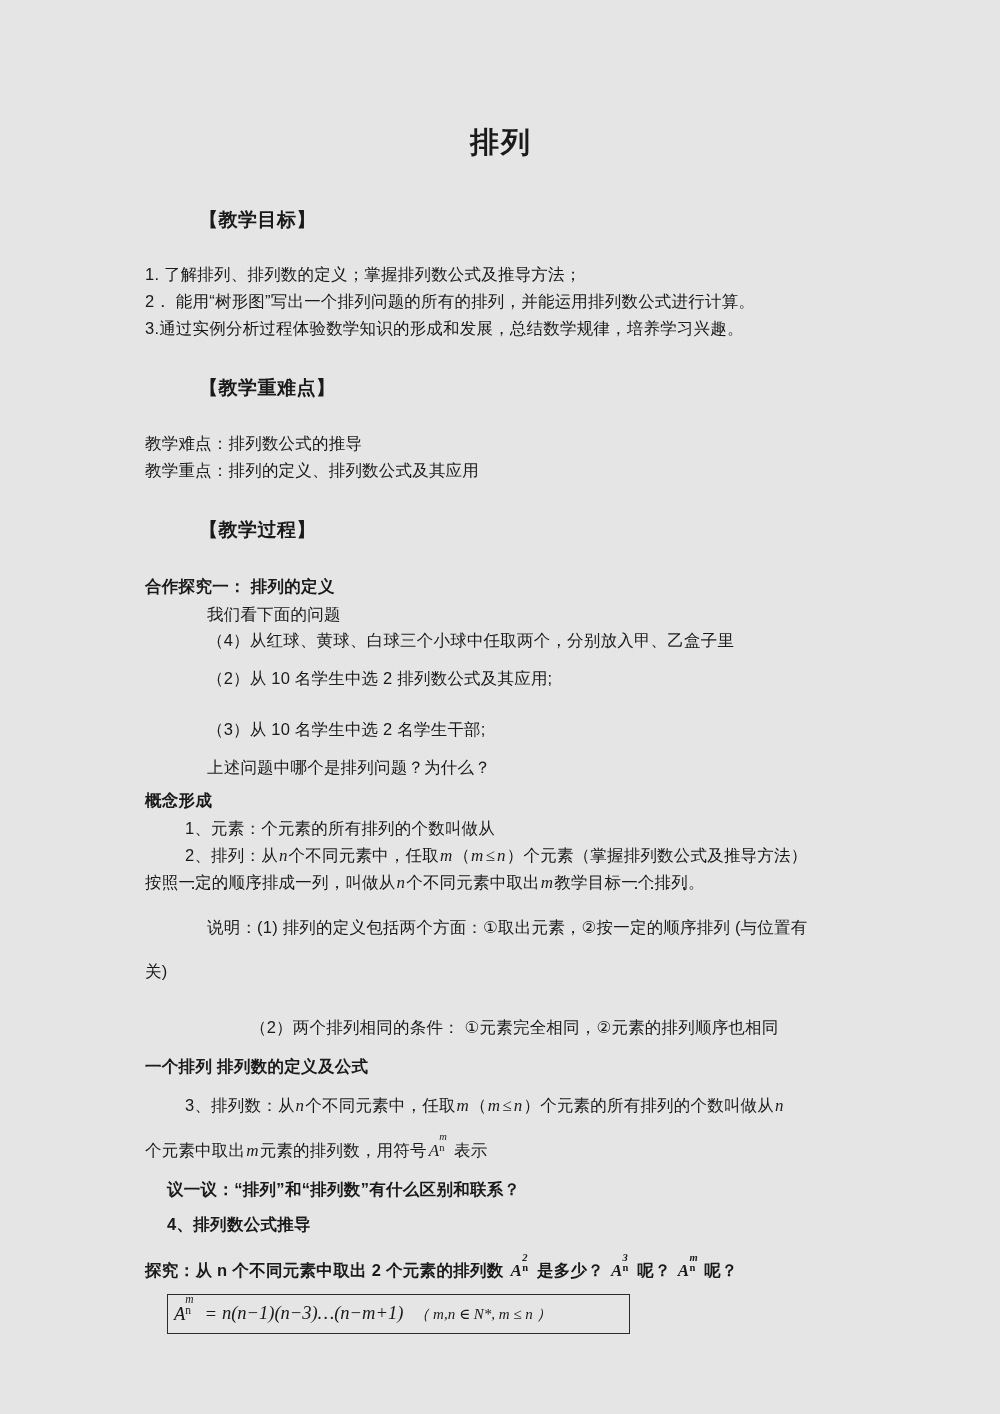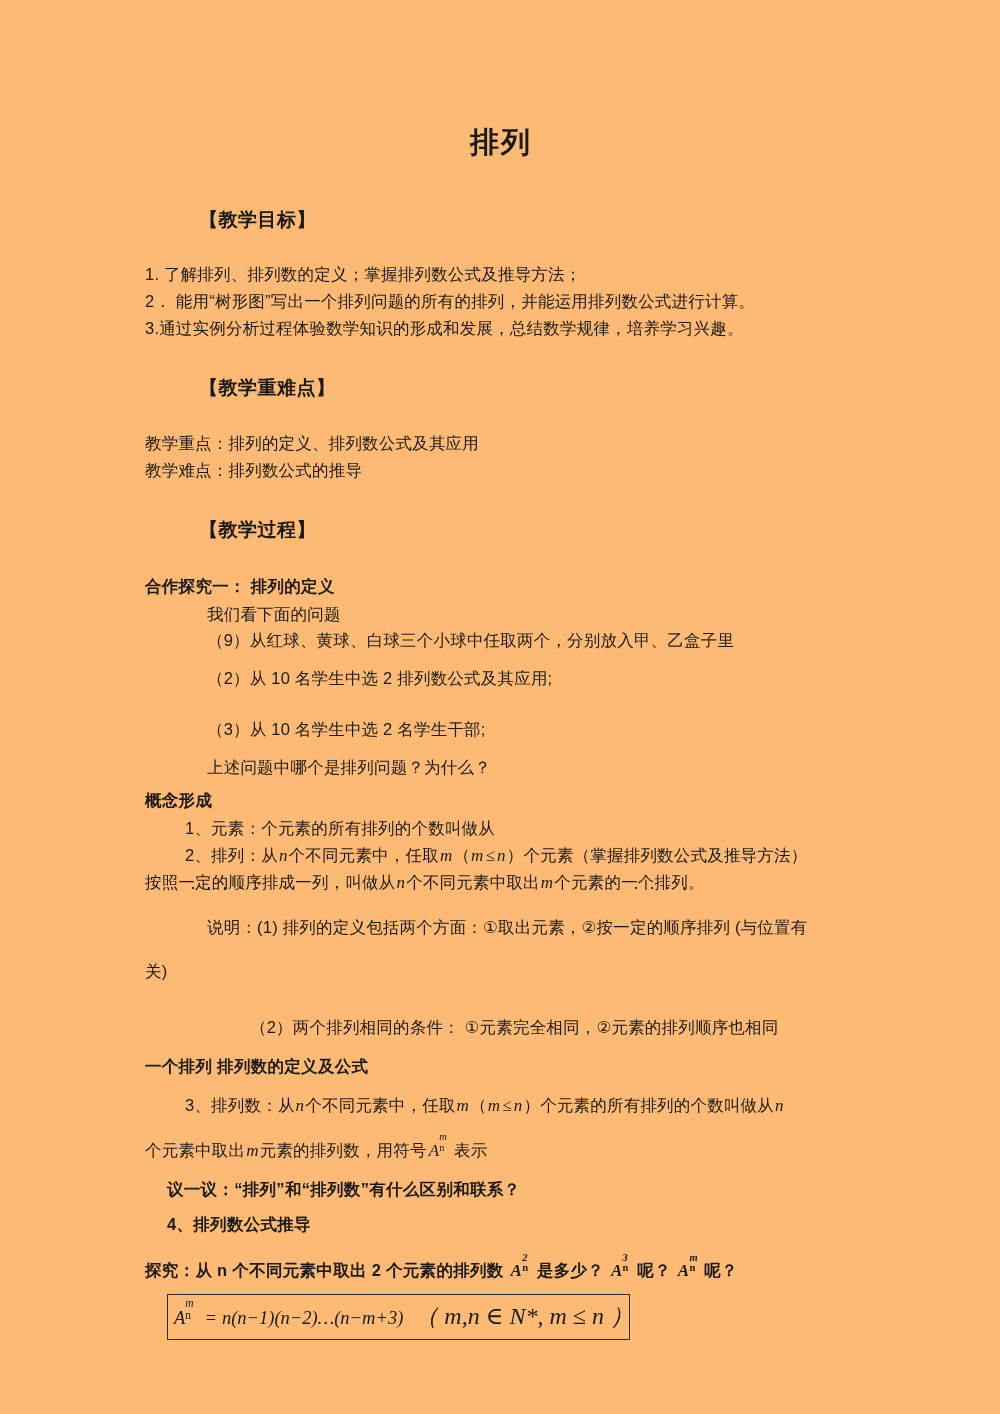--- a/index.html
+++ b/index.html
@@ -10,21 +10,21 @@
   }
   body {
     font-family: "Liberation Sans", "DejaVu Sans", sans-serif;
     color: #1a1a1a;
   }
   .page {
     position: relative;
     width: 1000px;
     height: 1414px;
     margin: 0 auto;
-    background: #fdba74;
+    background: #e5e5e5;
     overflow: hidden;
     box-sizing: border-box;
   }
   .content {
     position: absolute;
     left: 145px;
     top: 0;
     width: 712px;
   }
 
@@ -167,31 +167,31 @@
     <div class="section-head">【教学目标】</div>
     <div class="gap-s"></div>
     <div class="line">1. 了解排列、排列数的定义；掌握排列数公式及推导方法；</div>
     <div class="line">2． 能用“树形图”写出一个排列问题的所有的排列，并能运用排列数公式进行计算。</div>
     <div class="line">3.通过实例分析过程体验数学知识的形成和发展，总结数学规律，培养学习兴趣。</div>
 
     <div class="gap-m"></div>
 
     <div class="section-head">【教学重难点】</div>
     <div class="gap-s"></div>
+    <div class="line">教学难点：排列数公式的推导</div>
     <div class="line">教学重点：排列的定义、排列数公式及其应用</div>
-    <div class="line">教学难点：排列数公式的推导</div>
 
     <div class="gap-m"></div>
 
     <div class="section-head">【教学过程】</div>
     <div class="gap-s"></div>
 
     <div class="sub-head">合作探究一： 排列的定义</div>
     <div class="line ind2">我们看下面的问题</div>
-    <div class="line ind2">（9）从红球、黄球、白球三个小球中任取两个，分别放入甲、乙盒子里</div>
+    <div class="line ind2">（4）从红球、黄球、白球三个小球中任取两个，分别放入甲、乙盒子里</div>
 
     <div class="gap-s"></div>
 
     <div class="line ind2">
       <span>（2）从 </span><span class="bold">10</span><span> 名学生中选 </span><span class="bold">2</span><span> 排列数公式及其应用;</span>
     </div>
 
     <div class="gap-l"></div>
 
     <div class="line ind2">
@@ -207,21 +207,21 @@
     <div class="sub-head">概念形成</div>
 
     <div class="line ind1">
       <span class="bold">1、元素：</span><span>个元素的所有排列的个数叫做从</span>
     </div>
 
     <div class="line ind1">
       <span class="bold">2、排列：</span><span>从</span><span class="mi">n</span><span>个不同元素中，任取</span><span class="mi">m</span><span>（</span><span class="mi">m</span><span class="mop">≤</span><span class="mi">n</span><span>）个元素（掌握排列数公式及推导方法）</span>
     </div>
     <div class="line">
-      <span>按照</span><span class="dotted">一定的顺序</span><span>排成一列，叫做从</span><span class="mi">n</span><span>个不同元素中取出</span><span class="mi">m</span><span>个元素的</span><span class="dotted">一个排列</span><span>。</span>
+      <span>按照</span><span class="dotted">一定的顺序</span><span>排成一列，叫做从</span><span class="mi">n</span><span>个不同元素中取出</span><span class="mi">m</span><span>教学目标</span><span class="dotted">一个排列</span><span>。</span>
     </div>
 
     <div class="gap-m"></div>
 
     <div class="line ind2">说明：(1) 排列的定义包括两个方面：①取出元素，②按一定的顺序排列 (与位置有</div>
     <div class="gap-m"></div>
     <div class="line">关)</div>
 
     <div class="gap-xl"></div>
 
@@ -251,17 +251,17 @@
 
     <div class="sub-head ind-sm">4、排列数公式推导</div>
 
     <div class="gap-m"></div>
 
     <div class="sub-head">
       <span>探究：从 n 个不同元素中取出 2 个元素的排列数 </span><span class="perm"><span class="base">A</span><span class="scripts"><span class="sup">2</span><span class="sub">n</span></span></span><span>是多少？ </span><span class="perm"><span class="base">A</span><span class="scripts"><span class="sup">3</span><span class="sub">n</span></span></span><span>呢？ </span><span class="perm"><span class="base">A</span><span class="scripts"><span class="sup">m</span><span class="sub">n</span></span></span><span>呢？</span>
     </div>
 
     <div class="formula-box">
-      <span class="perm" style="font-size:18.5px;margin-left:0"><span class="base">A</span><span class="scripts"><span class="sup">m</span><span class="sub">n</span></span></span><span class="grp"> = </span><span class="mi" style="font-size:18.5px">n(n−1)(n−2)…(n−m+3)</span><span class="mi" style="font-size:24px;padding-left:10px">（ m,n ∈ N*, m ≤ n ）</span>
+      <span class="perm" style="font-size:18.5px;margin-left:0"><span class="base">A</span><span class="scripts"><span class="sup">m</span><span class="sub">n</span></span></span><span class="grp"> = </span><span class="mi" style="font-size:18.5px">n(n−1)(n−3)…(n−m+1)</span><span class="mi" style="font-size:15px;padding-left:10px">（ m,n ∈ N*, m ≤ n ）</span>
     </div>
 
   </div>
 </div>
 
 </body></html>

